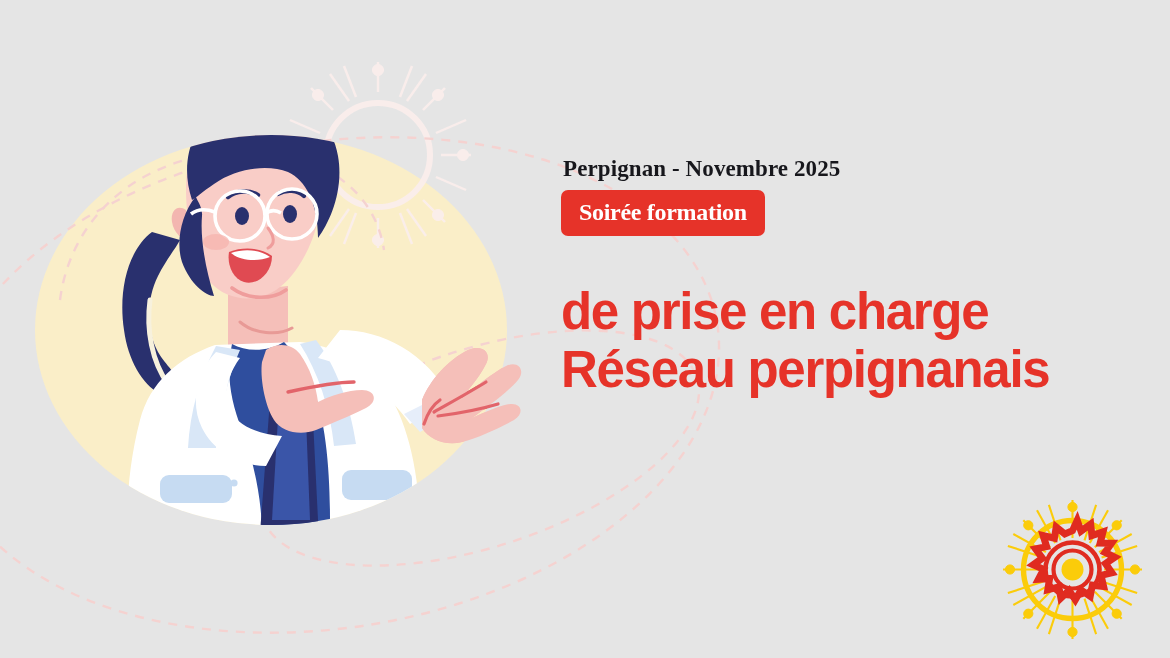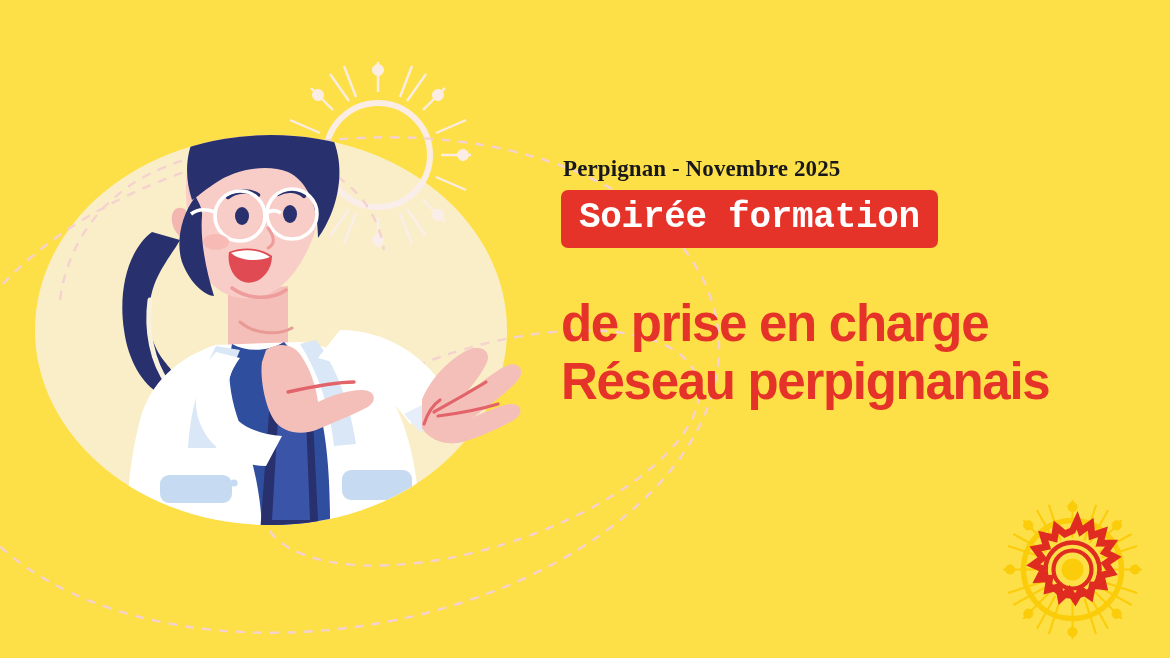--- a/index.html
+++ b/index.html
@@ -8,21 +8,21 @@
     padding: 0;
     background: #ffffff;
   }
   body {
     font-family: "Liberation Sans", sans-serif;
   }
   #slide {
     position: relative;
     width: 1170px;
     height: 658px;
-    background: #fde047;
+    background: #e5e5e5;
     overflow: hidden;
   }
 
   
   #art-layer {
     position: absolute;
     left: 0;
     top: 0;
     width: 1170px;
     height: 658px;
@@ -43,22 +43,22 @@
     color: #17171c;
     letter-spacing: 0.1px;
     line-height: 1.1;
     margin: 0 0 9px 2px;
     white-space: nowrap;
   }
   #event-badge {
     display: inline-block;
     background: #e63329;
     color: #ffffff;
-    font-family: Liberation Mono, monospace;
-    font-size: 36px;
+    font-family: Liberation Serif, serif;
+    font-size: 24px;
     font-weight: 700;
     letter-spacing: -0.3px;
     line-height: 1;
     padding: 10px 18px 12px 18px;
     border-radius: 7px;
     margin: 0;
     white-space: nowrap;
   }
   #event-title {
     margin: 47px 0 0 0;

